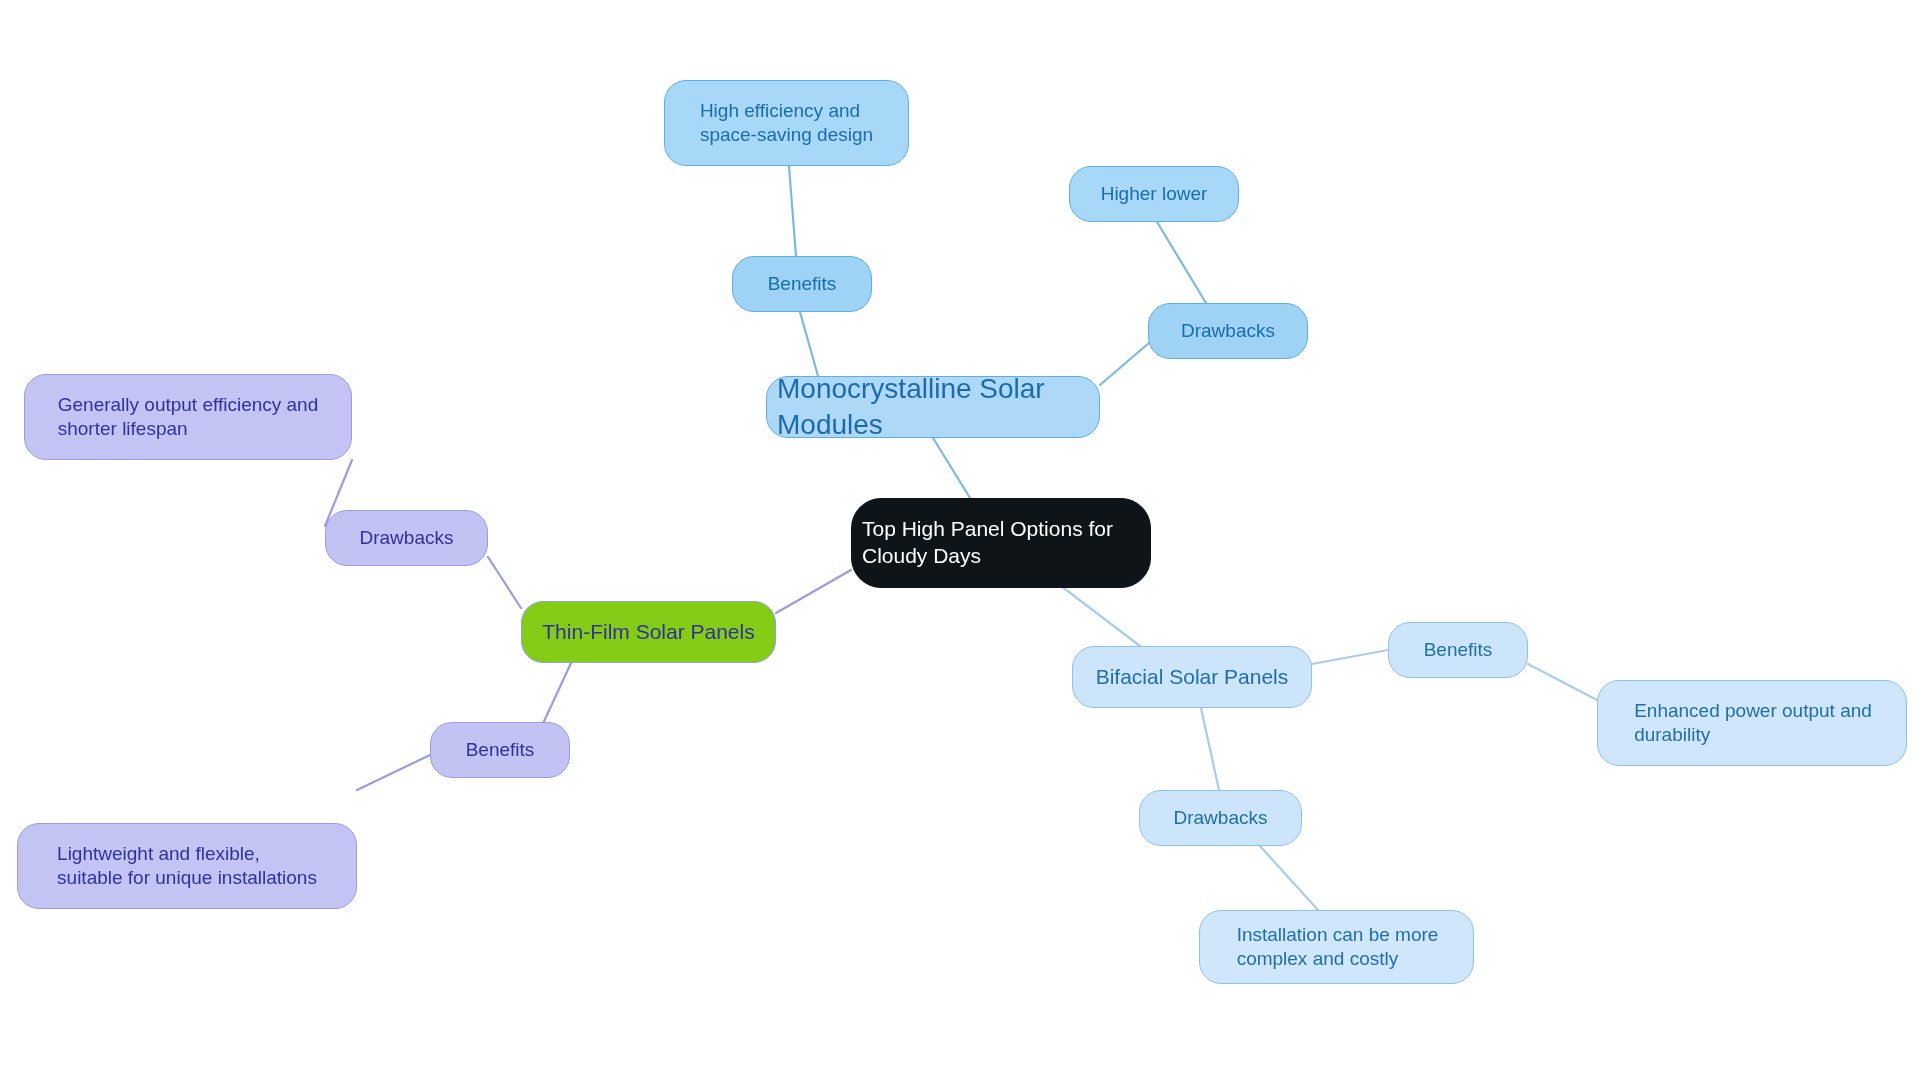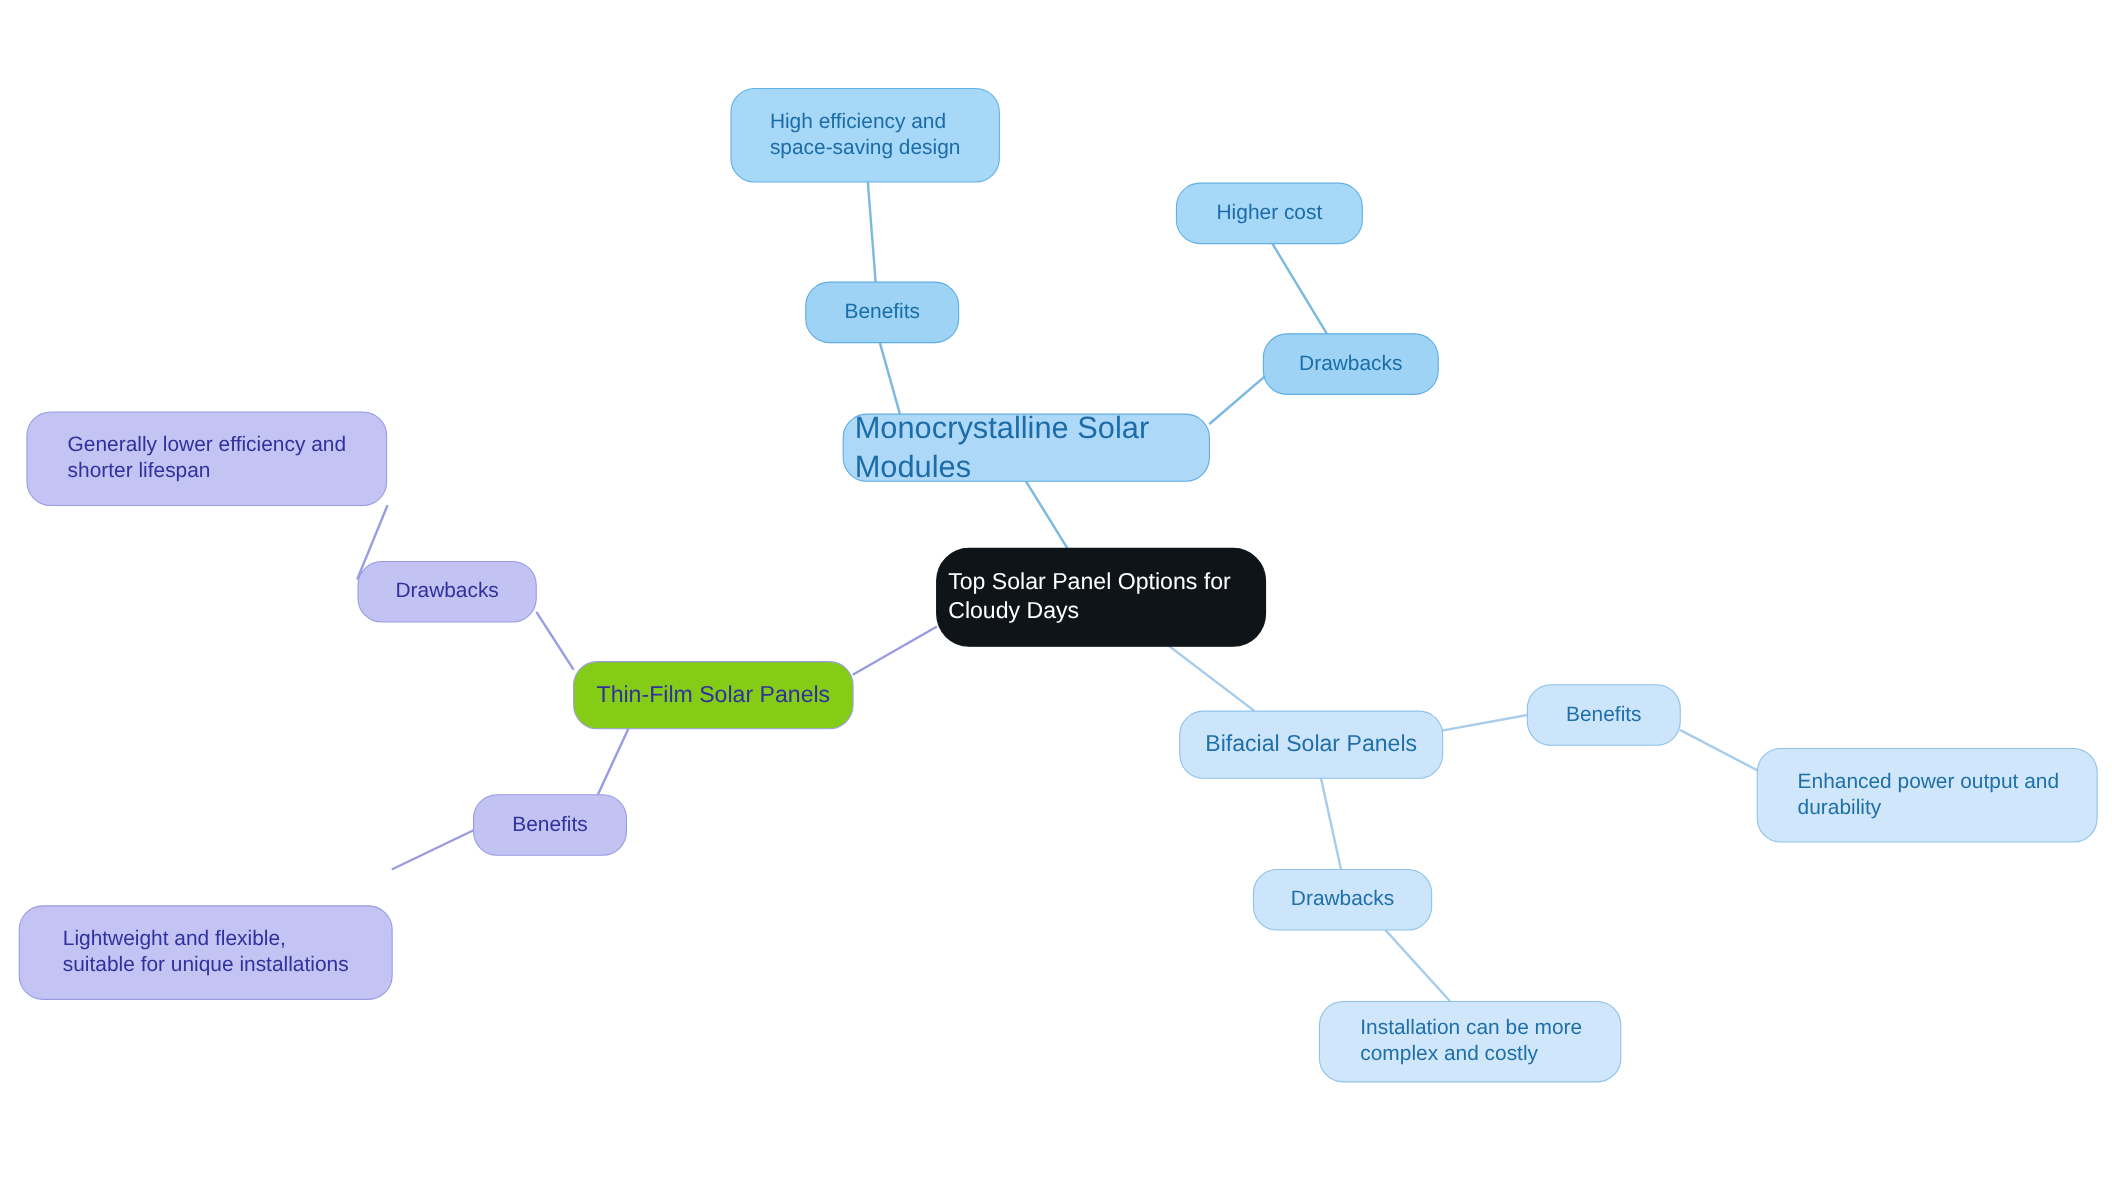--- a/index.html
+++ b/index.html
@@ -115,30 +115,30 @@
       <line x1="325" y1="526" x2="352" y2="460" stroke="#9a9ce2" stroke-width="2.2" stroke-linecap="round"></line>
       <line x1="571" y1="663" x2="540" y2="730" stroke="#9a9ce2" stroke-width="2.2" stroke-linecap="round"></line>
       <line x1="430" y1="755" x2="357" y2="790" stroke="#9a9ce2" stroke-width="2.2" stroke-linecap="round"></line>
       <line x1="1040" y1="570" x2="1140" y2="646" stroke="#a8cdea" stroke-width="2.2" stroke-linecap="round"></line>
       <line x1="1312" y1="664" x2="1388" y2="650" stroke="#a8cdea" stroke-width="2.2" stroke-linecap="round"></line>
       <line x1="1528" y1="664" x2="1597" y2="700" stroke="#a8cdea" stroke-width="2.2" stroke-linecap="round"></line>
       <line x1="1201" y1="708" x2="1219" y2="790" stroke="#a8cdea" stroke-width="2.2" stroke-linecap="round"></line>
       <line x1="1260" y1="846" x2="1318" y2="910" stroke="#a8cdea" stroke-width="2.2" stroke-linecap="round"></line>
     </svg>
   <div id="nodes-layer">
-      <div class="node root" style="left: 851px; top: 498px; width: 300px; height: 90px;"><span>Top Solar Panel Options for Cloudy Days</span></div>
+      <div class="node root" style="left: 851px; top: 498px; width: 300px; height: 90px;"><span>Top High Panel Options for Cloudy Days</span></div>
       <div class="node blue-main" style="left: 766px; top: 376px; width: 334px; height: 62px;"><span>Monocrystalline Solar Modules</span></div>
       <div class="node blue-sub" style="left: 732px; top: 256px; width: 140px; height: 56px;"><span>Benefits</span></div>
       <div class="node blue-leaf" style="left: 664px; top: 80px; width: 245px; height: 86px;"><span>High efficiency and
 space-saving design</span></div>
       <div class="node blue-sub" style="left: 1148px; top: 303px; width: 160px; height: 56px;"><span>Drawbacks</span></div>
-      <div class="node blue-leaf" style="left: 1069px; top: 166px; width: 170px; height: 56px;"><span>Higher cost</span></div>
+      <div class="node blue-leaf" style="left: 1069px; top: 166px; width: 170px; height: 56px;"><span>Higher lower</span></div>
       <div class="node purple-main" style="left: 521px; top: 601px; width: 255px; height: 62px;"><span>Thin-Film Solar Panels</span></div>
       <div class="node purple-sub" style="left: 325px; top: 510px; width: 163px; height: 56px;"><span>Drawbacks</span></div>
-      <div class="node purple-leaf" style="left: 24px; top: 374px; width: 328px; height: 86px;"><span>Generally lower efficiency and
+      <div class="node purple-leaf" style="left: 24px; top: 374px; width: 328px; height: 86px;"><span>Generally output efficiency and
 shorter lifespan</span></div>
       <div class="node purple-sub" style="left: 430px; top: 722px; width: 140px; height: 56px;"><span>Benefits</span></div>
       <div class="node purple-leaf" style="left: 17px; top: 780px; width: 340px; height: 86px; margin-top: 43px;"><span>Lightweight and flexible,
 suitable for unique installations</span></div>
       <div class="node cyan-main" style="left: 1072px; top: 646px; width: 240px; height: 62px;"><span>Bifacial Solar Panels</span></div>
       <div class="node cyan-sub" style="left: 1388px; top: 622px; width: 140px; height: 56px;"><span>Benefits</span></div>
       <div class="node cyan-leaf" style="left: 1597px; top: 680px; width: 310px; height: 86px;"><span>Enhanced power output and
 durability</span></div>
       <div class="node cyan-sub" style="left: 1139px; top: 790px; width: 163px; height: 56px;"><span>Drawbacks</span></div>
       <div class="node cyan-leaf" style="left: 1199px; top: 910px; width: 275px; height: 74px;"><span>Installation can be more

